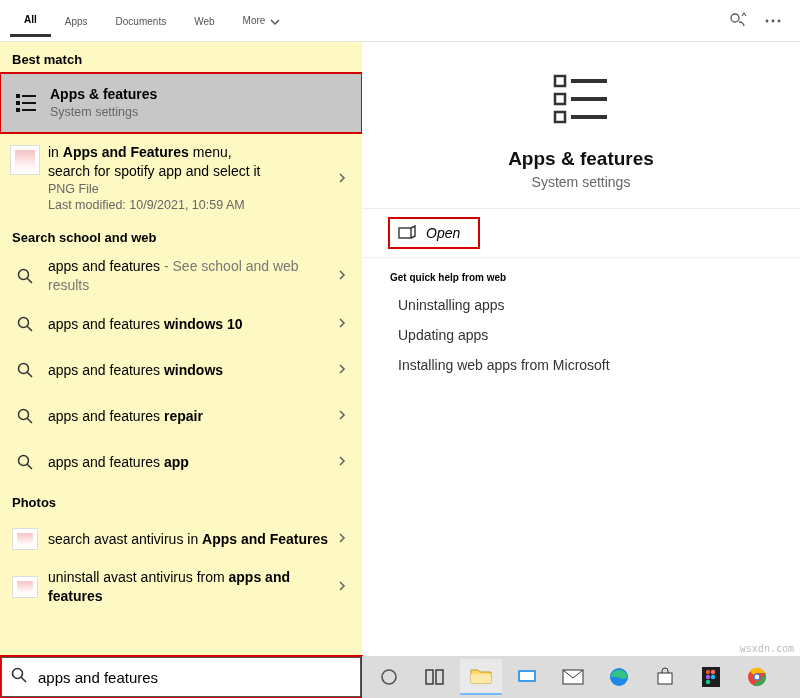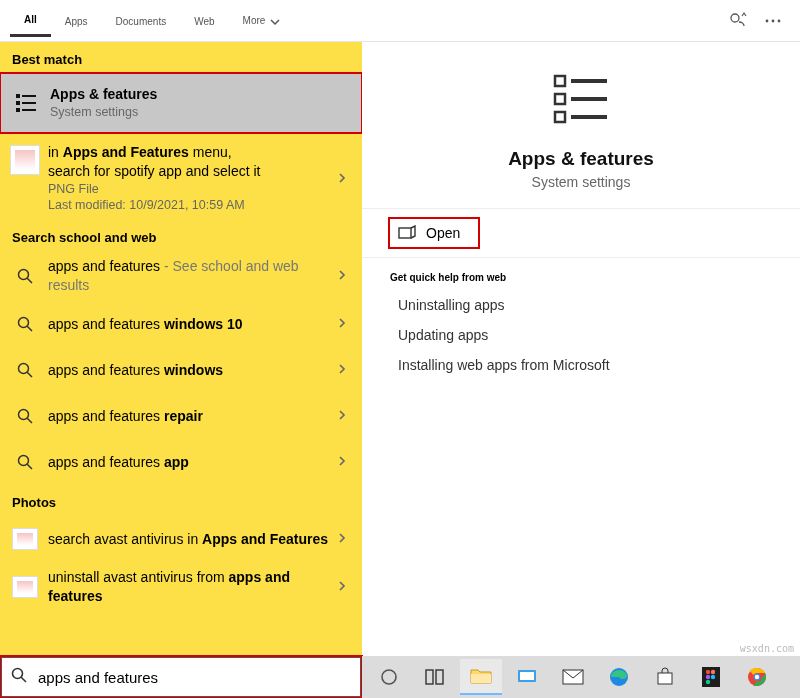--- a/index.html
+++ b/index.html
@@ -5,36 +5,36 @@
   * { box-sizing: border-box; font-family: "Segoe UI", Arial, sans-serif; }
   body { margin: 0; width: 800px; height: 698px; background: #fff; overflow: hidden; position: relative; }
   .tabs { display: flex; align-items: center; height: 42px; padding: 0 10px; border-bottom: 1px solid #e5e5e5; }
   .tab { padding: 10px 14px 9px; font-size: 10px; color: #555; cursor: pointer; }
   .tab.active { color: #000; font-weight: 600; border-bottom: 3px solid #333; }
   .tab.more svg { vertical-align: middle; margin-left: 2px; }
   .tabs-spacer { flex: 1; }
   .tabs-icon { padding: 8px; color: #555; }
   .tabs-icon svg { display: block; }
   .content { display: flex; height: 614px; }
-  .left { width: 362px; background: #fde047; display: flex; flex-direction: column; overflow: hidden; }
+  .left { width: 362px; background: #fef9c3; display: flex; flex-direction: column; overflow: hidden; }
   .right { flex: 1; background: #fff; padding: 0; }
   .section-header { font-size: 13px; font-weight: 600; color: #000; padding: 10px 12px 6px; }
   .result { display: flex; align-items: center; padding: 6px 10px 6px 8px; position: relative; }
   .result.selected { background: #c7c7c7; }
   .result-icon { width: 34px; min-width:34px; height: 34px; display:flex; align-items:center; justify-content:center; color:#333; }
   .result-body { flex: 1; padding-left: 6px; }
   .result-title { font-size: 14px; color: #000; line-height: 1.35; }
   .result-sub { font-size: 12.5px; color: #666; line-height: 1.35; }
   .result-chevron { color: #666; padding: 0 4px; }
   .redbox { outline: 2px solid #d40000; outline-offset: -1px; }
   .hero { text-align: center; padding: 28px 10px 18px; }
   .hero-icon { display:inline-block; margin-bottom:14px; }
   .hero-title { font-size: 19px; font-weight: 600; color: #111; }
   .hero-sub { font-size: 14px; color: #666; margin-top: 4px; }
-  .open-row { display:flex; align-items:flex-start; padding: 10px 28px; border-top:1px solid #eee; }
+  .open-row { display:flex; align-items:flex-start; padding: 10px 28px; border-top:1px solid #eee;font-style:italic; }
   .open-btn { display:flex; align-items:center; padding:4px 10px 4px 6px; }
   .open-btn span.txt { font-size: 14px; margin-left: 10px; }
   .quick { padding: 14px 28px; border-top:1px solid #eee; }
   .quick-title { font-size: 10px; font-weight:600; margin-bottom: 12px; }
   .quick-item { font-size: 14px; color: #333; margin: 14px 8px; cursor:pointer; }
   .search-bar { position:absolute; left:0; bottom:0; width:362px; height:42px; background:#fff; border:2px solid #555; display:flex; align-items:center; }
   .search-bar .sicn { padding: 0 8px; color:#333; }
   .search-bar input { border:none; outline:none; font-size:15px; flex:1; height:100%; }
   .taskbar { position:absolute; left:362px; bottom:0; right:0; height:42px; background:#dcdcdc; display:flex; align-items:center; padding:0 6px; gap:4px; }
   .tb-item { width:42px; height:36px; display:flex; align-items:center; justify-content:center; }

